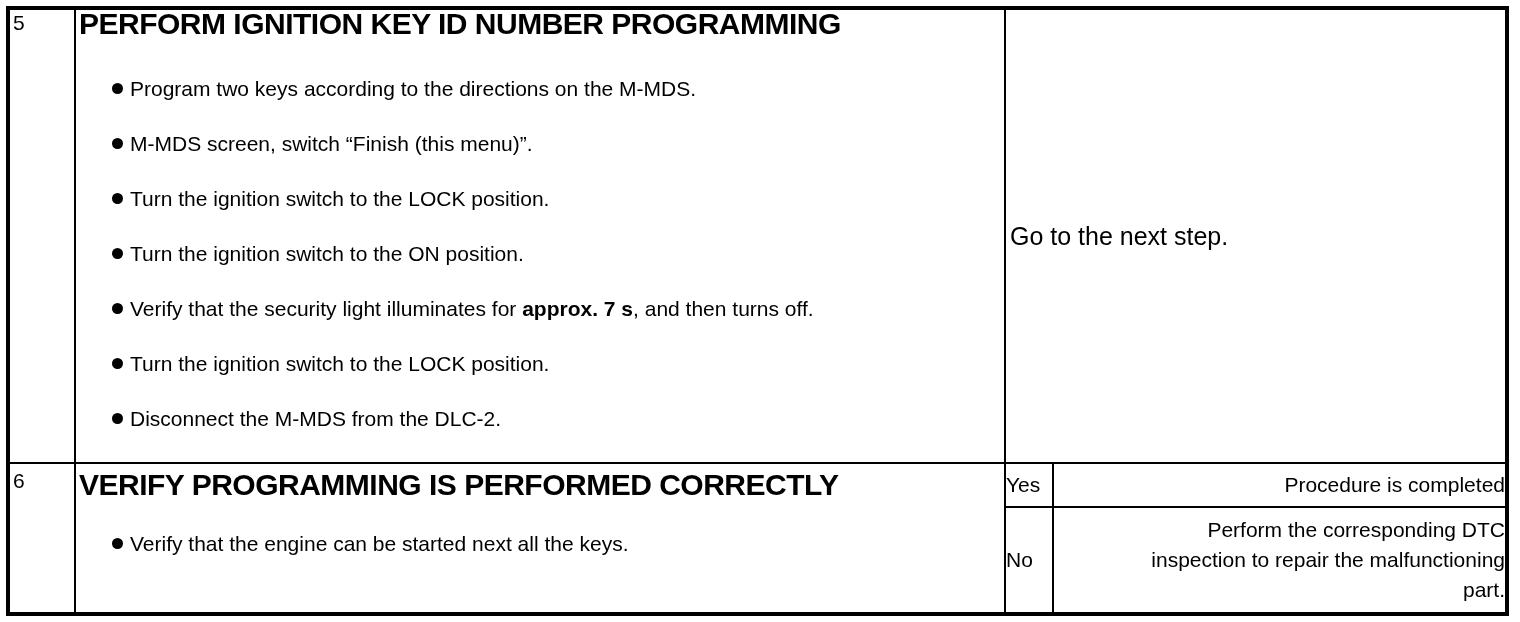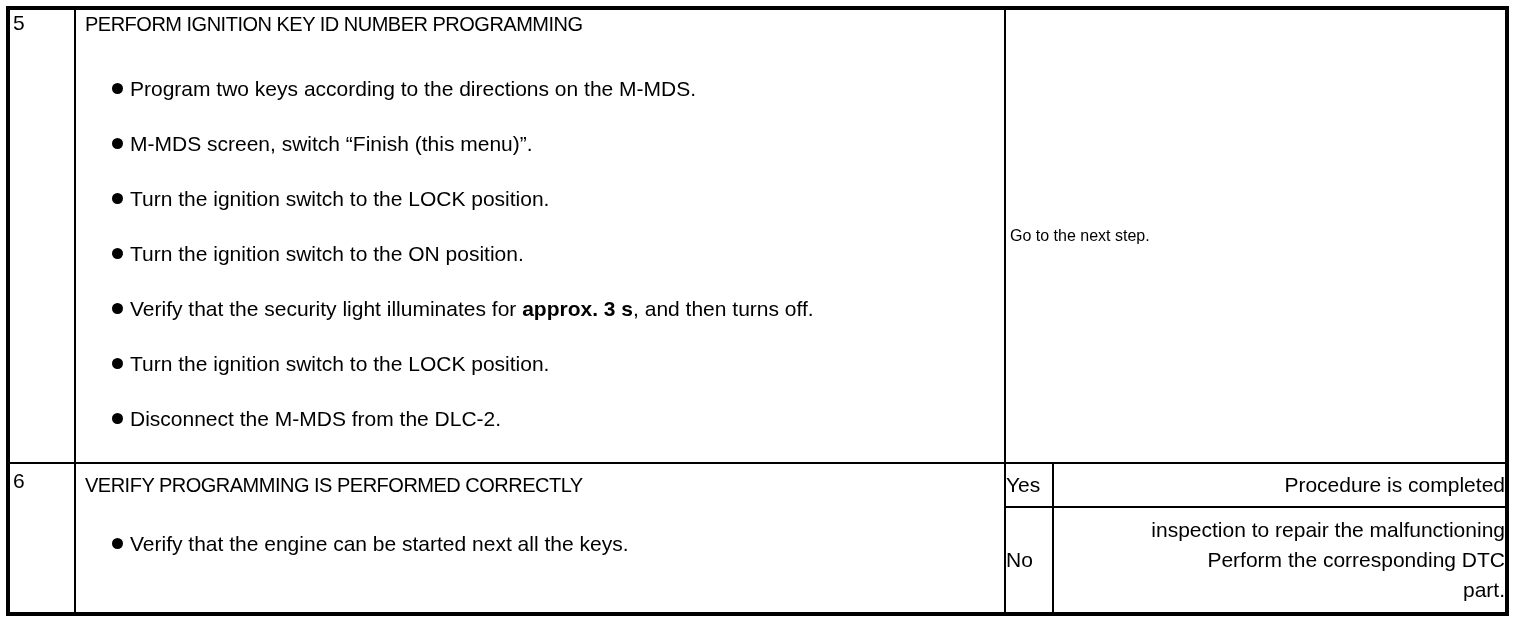--- a/index.html
+++ b/index.html
@@ -37,25 +37,25 @@
   
   .step-cell {
     font-size: 21px;
     line-height: 24px;
     padding: 1px 0 0 3px;
   }
   .step-cell.r6 { padding-top: 5px; }
 
   
   .title {
-    font-weight: normal;
-    font-size: 20px;
+    font-weight: bold;
+    font-size: 30px;
     line-height: 26px;
     letter-spacing: -0.5px;
-    padding: 1px 0 0 9px;
+    padding: 1px 0 0 3px;
     white-space: nowrap;
   }
   .r6 .title { padding-top: 8px; }
   ul.bullets {
     margin: 38px 16px 0 0;
     padding: 0;
     list-style: none;
     font-size: 21px;
   }
   .r6 ul.bullets { margin-top: 32px; }
@@ -76,21 +76,21 @@
     background: #000;
   }
   .line { display: block; }
   ul.bullets b { font-weight: bold; }
 
   
   .action-cell-r5 {
     display: flex;
     align-items: center;
     padding-left: 4px;
-    font-size: 16px;
+    font-size: 25px;
   }
   .action-cell-r6 {
     display: flex;
     flex-direction: column;
     padding: 0;
   }
   .decision-row { display: flex; }
   .decision-row.yes-row {
     height: 42px;
     border-bottom: 2px solid #000;
@@ -141,21 +141,21 @@
             <span class="line">M-MDS screen, switch “Finish (this menu)”.</span>
           </li>
         <li>
             <span class="dot"></span>
             <span class="line">Turn the ignition switch to the LOCK position.</span>
           </li>
         <li>
             <span class="dot"></span>
             <span class="line">Turn the ignition switch to the ON position.</span>
           </li>
-        <li><span class="dot"></span><span>Verify that the security light illuminates for </span><b>approx. 3 s</b><span>, and then turns off.</span></li>
+        <li><span class="dot"></span><span>Verify that the security light illuminates for </span><b>approx. 7 s</b><span>, and then turns off.</span></li>
         <li>
             <span class="dot"></span>
             <span class="line">Turn the ignition switch to the LOCK position.</span>
           </li>
         <li>
             <span class="dot"></span>
             <span class="line">Disconnect the M-MDS from the DLC-2.</span>
           </li>
       </ul>
     </div>
@@ -185,21 +185,21 @@
         </div>
         <div class="decision-text">
           <div>Procedure is completed</div>
         </div>
       </div>
       <div class="decision-row no-row">
         <div class="answer-cell">
           <span>No</span>
         </div>
         <div class="decision-text">
+          <div>Perform the corresponding DTC</div>
           <div>inspection to repair the malfunctioning</div>
-          <div>Perform the corresponding DTC</div>
           <div>part.</div>
         </div>
       </div>
     </div>
 
   </div>
 </div>
 
 </body></html>

